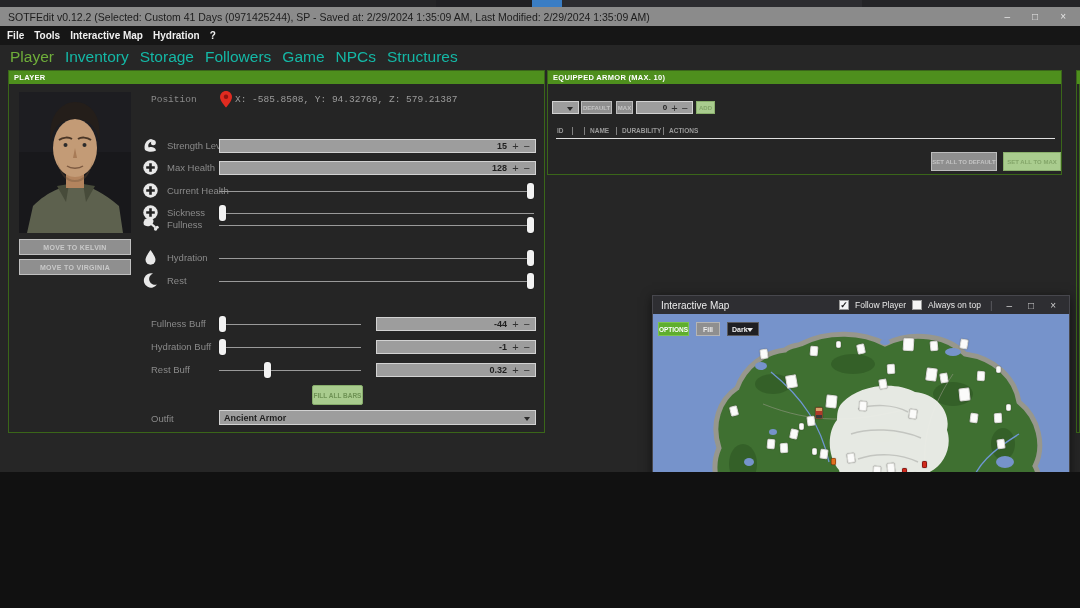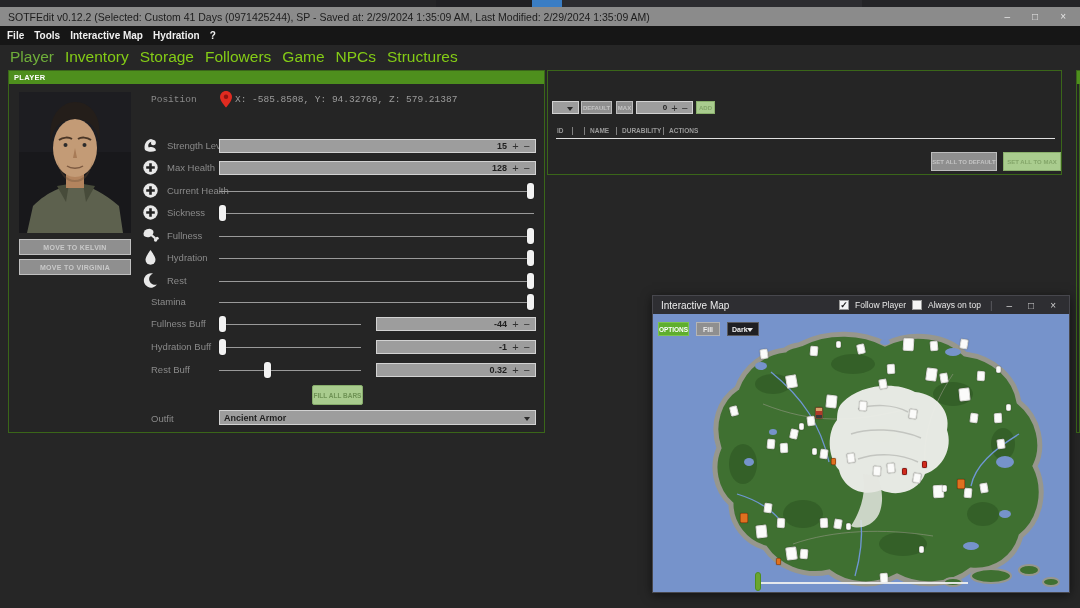--- a/index.html
+++ b/index.html
@@ -1,17 +1,17 @@
 <!DOCTYPE html>
 <html><head>
 <meta charset="utf-8">
 <style>
   * { margin:0; padding:0; box-sizing:border-box; }
   html,body { background:#111; }
-  .screen { position:relative; width:1080px; height:608px; background:#262626; overflow:hidden;
+  .screen { position:relative; width:1080px; height:472px; background:#262626; overflow:hidden;
             font-family:"Liberation Sans", sans-serif; }
 
   
   .top-strip { position:absolute; left:0; top:0; width:1080px; height:7px; background:#242427; }
   .top-strip .seg { position:absolute; top:0; height:7px; }
 
   
   .titlebar { position:absolute; left:0; top:7px; width:1080px; height:19px; background:#8b8b8b;
               display:flex; align-items:center; padding:0 8px; }
   .titlebar .title { font-size:10.5px; color:#1c1c1c; white-space:nowrap; }
@@ -19,21 +19,21 @@
   .win-controls span { font-size:10px; color:#e6e6e6; line-height:19px; }
 
   
   .menubar { position:absolute; left:0; top:26px; width:1080px; height:19px; background:#161616;
              display:flex; align-items:center; gap:10px; padding-left:7px; }
   .menu-item { font-size:10px; font-weight:600; color:#f0f0f0; cursor:default; }
 
   
   .tabbar { position:absolute; left:0; top:45px; width:1080px; height:24px; background:#262626;
             display:flex; align-items:center; gap:11px; padding-left:10px; }
-  .tab { font-size:15.5px; color:#84cc16; }
+  .tab { font-size:15.5px; color:#14b8a6; }
   .tab.active { color:#6fae3a; }
 
   
   .panel { position:absolute; background:#252525; border:1px solid #3a6619; }
   .panel-header { height:13px; background:#4e8f1d; color:#fff; font-size:7.5px; font-weight:bold;
                   line-height:13px; padding-left:5px; letter-spacing:.3px; }
 
   .player-panel { left:8px; top:70px; width:537px; height:363px; }
   .armor-panel  { left:547px; top:70px; width:515px; height:105px; }
   .edge-panel   { left:1076px; top:70px; width:4px; height:363px; }
@@ -249,21 +249,21 @@
             <path d="M8.5 4.2v8.6M4.2 8.5h8.6" stroke="#232323" stroke-width="2.6"></path>
           </svg>
       </span>
       <span class="plabel iconed">Sickness</span>
       <div class="slider long">
         <div class="track"></div>
         <div class="thumb" style="left: 0px;"></div>
       </div>
     </div>
 
-    <div class="prow" style="top:157px;">
+    <div class="prow" style="top:146px;">
       <span class="picon">
         <svg width="17" height="17" viewBox="0 0 17 17">
             <ellipse cx="6.5" cy="6" rx="5.2" ry="4" fill="#e8e8e8" transform="rotate(-25 6.5 6)"></ellipse>
             <rect x="8.6" y="8.2" width="6" height="2.2" rx="1.1" fill="#e8e8e8" transform="rotate(38 11 9)"></rect>
             <circle cx="13.6" cy="13" r="1.7" fill="#e8e8e8"></circle>
             <circle cx="15.2" cy="11.2" r="1.5" fill="#e8e8e8"></circle>
           </svg>
       </span>
       <span class="plabel iconed">Fullness</span>
       <div class="slider long">
@@ -291,27 +291,20 @@
             <path d="M11,1.5 A7.2,7.2 0 1 0 15,12.5 A5.6,5.6 0 1 1 11,1.5 Z" fill="#e8e8e8"></path>
           </svg>
       </span>
       <span class="plabel iconed">Rest</span>
       <div class="slider long">
         <div class="track"></div>
         <div class="thumb" style="left: 308px;"></div>
       </div>
     </div>
 
-    <div class="prow" style="top:223px;">
-      <span class="plabel">Stamina</span>
-      <div class="slider long">
-        <div class="track"></div>
-        <div class="thumb" style="left: 308px;"></div>
-      </div>
-    </div>
 
     <div class="prow" style="top:245px;">
       <span class="plabel">Fullness Buff</span>
       <div class="slider short">
         <div class="track"></div>
         <div class="thumb" style="left: 0px;"></div>
       </div>
       <div class="spin buff">
         <span class="spin-val">-44</span>
         <span class="spin-sign">+</span>
@@ -348,20 +341,21 @@
     <div class="fill-btn">FILL ALL BARS</div>
 
     <span class="plabel" style="position:absolute;top:342px;">Outfit</span>
     <div class="dropdown outfit-dd">
       <span class="dd-text">Ancient Armor</span>
       <span class="caret-dark"></span>
     </div>
   </div>
 
   <div class="panel armor-panel">
+    <div class="panel-header">EQUIPPED ARMOR (MAX. 10)</div>
 
     <div class="dropdown armor-dd">
       <span class="caret-dark"></span>
     </div>
     <div class="abtn" style="left:33px;width:31px;">DEFAULT</div>
     <div class="abtn" style="left:68px;width:17px;">MAX</div>
     <div class="aspin">
       <span class="spin-val">0</span>
       <span class="spin-sign">+</span>
       <span class="spin-sign">−</span>

